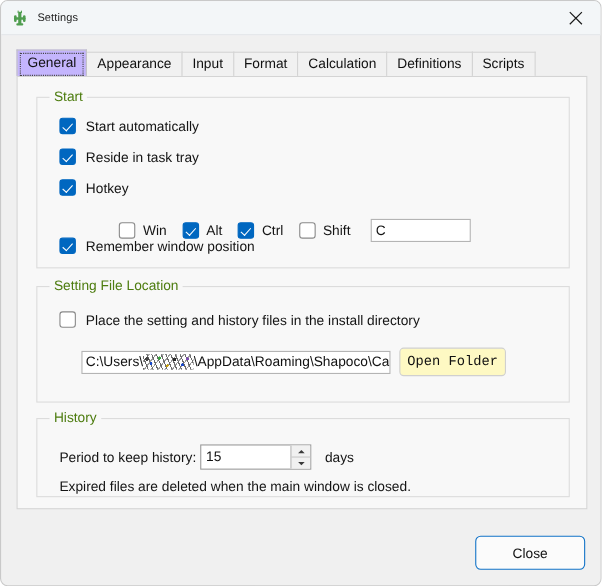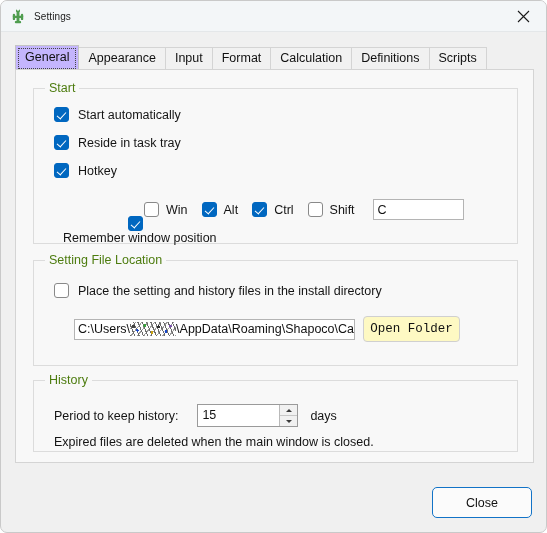--- a/index.html
+++ b/index.html
@@ -171,21 +171,20 @@
     white-space: nowrap;
   }
 
   
   .hotkeyrow {
     position: absolute;
     left: 74px;
     top: 110px;
     display: flex;
     align-items: center;
-    margin-left: 36px;
   }
   .hotkeyrow .cbrow { position: relative; left: auto; top: auto; margin-right: 14px; }
   .hotkeyrow .cblabel { margin-left: 7px; }
   .hotkey-input {
     width: 91px;
     height: 21px;
     box-sizing: border-box;
     margin-left: 4px;
     background: #ffffff;
     border: 1px solid #b4b4b4;
@@ -260,21 +259,21 @@
     top: 23px;
     display: flex;
     align-items: center;
   }
   .hist-label {
     font-size: 12.5px;
     color: #141414;
     white-space: nowrap;
   }
   .spin-wrap {
-    margin-left: 19px;
+    margin-left: 4px;
     width: 101px;
     height: 23px;
     box-sizing: border-box;
     background: #ffffff;
     border: 1px solid #9a9a9a;
     display: flex;
     align-items: stretch;
   }
   .spin-value {
     flex: 1 1 auto;
@@ -426,21 +425,21 @@
           <span class="cbox on"></span>
           <span class="cblabel">Ctrl</span>
         </div>
         <div class="cbrow">
           <span class="cbox off"></span>
           <span class="cblabel">Shift</span>
         </div>
         <input class="hotkey-input" type="text" value="C" style="">
       </div>
 
-      <div class="cbrow" style="left:20px; top:127px;flex-direction:column;">
+      <div class="cbrow" style="left:20px; top:127px;">
         <span class="cbox on"></span>
         <span class="cblabel">Remember window position</span>
       </div>
     </div>
 
     <div class="group" id="grp-location">
       <span class="group-title">Setting File Location</span>
 
       <div class="cbrow" style="left:20px; top:22px;">
         <span class="cbox off"></span>

